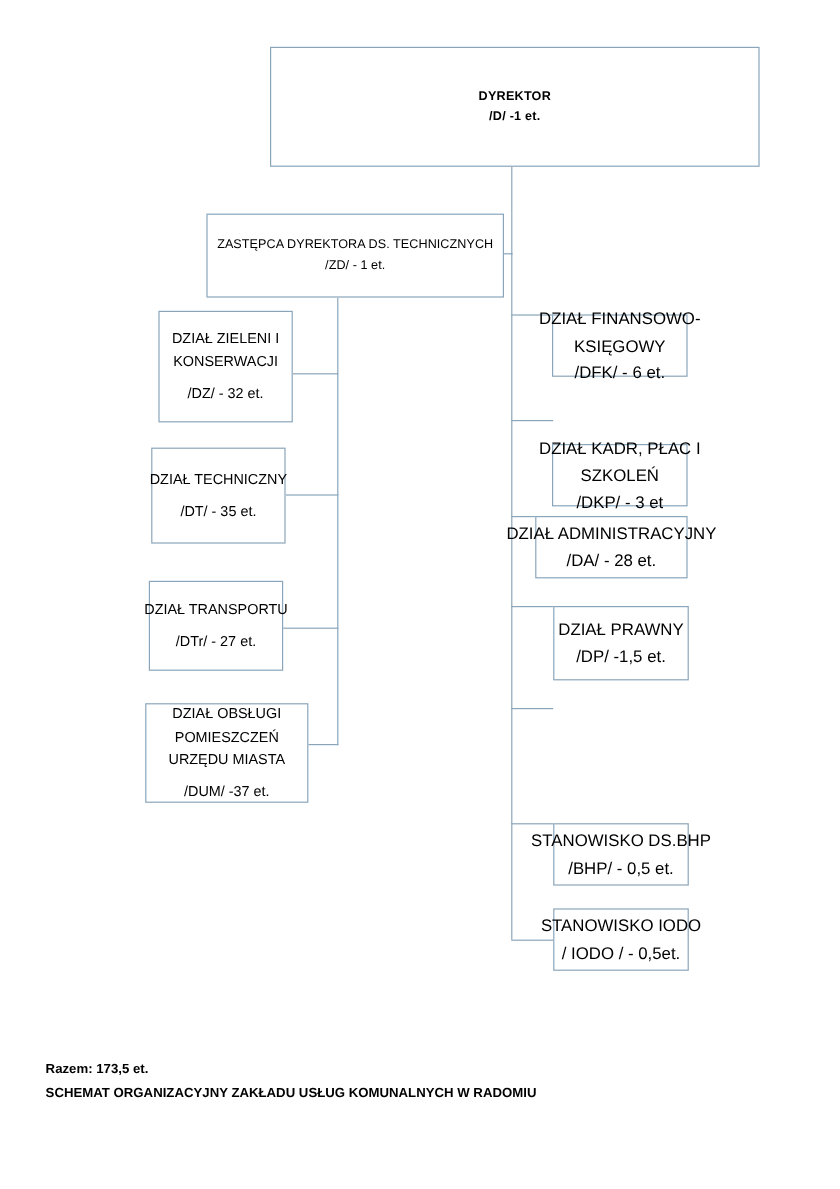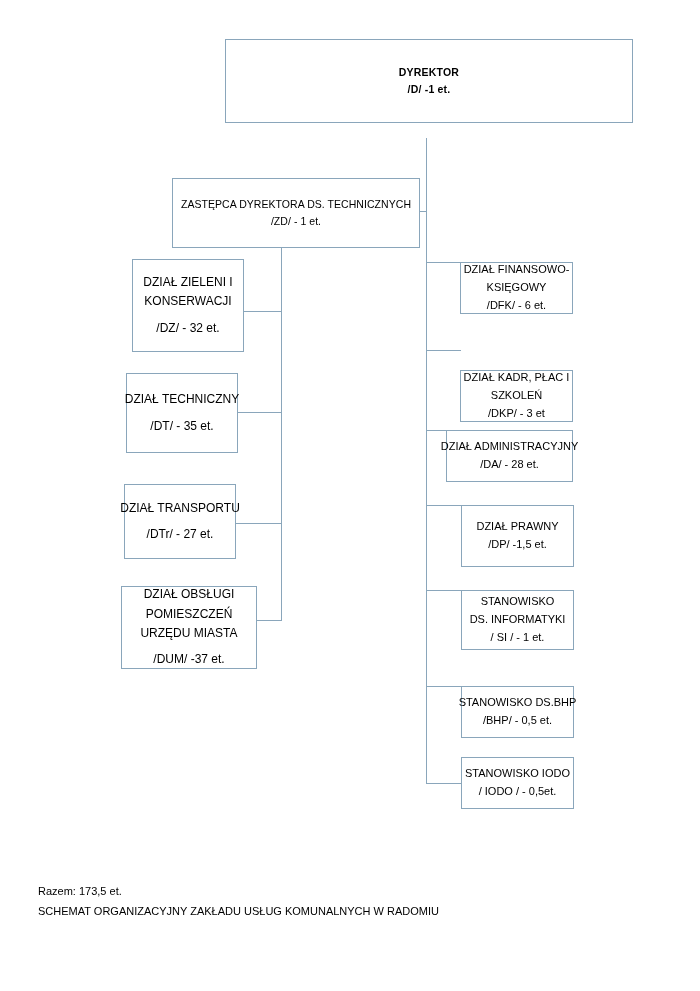--- a/index.html
+++ b/index.html
@@ -42,39 +42,39 @@
     letter-spacing: 0.2px;
   }
   .node-deputy {
     font-size: 10.5px;
     letter-spacing: 0.05px;
   }
   .node-left {
     font-size: 12px;
   }
   .node-right {
-    font-size: 11px;
+    font-size: 14px;
   }
   .conn {
     position: absolute;
     background: #8aa6bb;
     z-index: 1;
   }
   .conn-v { width: 1px; }
   .conn-h { height: 1px; }
 
   #footer {
     position: absolute;
     left: 38px;
     top: 881px;
     font-size: 11px;
     color: #000000;
     line-height: 1.85;
   }
-  #footer .fline { display: block; white-space: nowrap; }
+  #footer .fline { display: block; white-space: nowrap; font-weight: bold; }
 </style>
 </head>
 <body>
 
 <div id="page">
 
   <div class="conn conn-v" style="left:426px; top:138px; height:40px;"></div>
 
   <div class="conn conn-h" style="left:384px; top:211px; width:43px;"></div>
   <div class="conn conn-v" style="left:426px; top:178px; height:34px;"></div>
@@ -88,21 +88,21 @@
   <div class="conn conn-h" style="left:426px; top:590px; width:35px;"></div>
   <div class="conn conn-h" style="left:426px; top:686px; width:35px;"></div>
   <div class="conn conn-h" style="left:426px; top:783px; width:35px;"></div>
 
   <div class="conn conn-v" style="left:281px; top:248px; height:373px;"></div>
   <div class="conn conn-h" style="left:244px; top:311px; width:38px;"></div>
   <div class="conn conn-h" style="left:238px; top:412px; width:44px;"></div>
   <div class="conn conn-h" style="left:235px; top:523px; width:47px;"></div>
   <div class="conn conn-h" style="left:232px; top:620px; width:50px;"></div>
 
-  <div class="node node-root" style="left:225px; top:39px; width:408px; height:84px;">
+  <div class="node node-root" style="left:225px; top:39px; width:408px; height:100px;">
     <span class="ln">DYREKTOR</span>
     <span class="ln">/D/ -1 et.</span>
   </div>
 
   <div class="node node-deputy" style="left:172px; top:178px; width:248px; height:70px;">
     <span class="ln">ZASTĘPCA DYREKTORA DS. TECHNICZNYCH</span>
     <span class="ln">/ZD/ - 1 et.</span>
   </div>
 
   <div class="node node-left" style="left:132px; top:259px; width:112px; height:93px;">
@@ -143,25 +143,20 @@
   <div class="node node-right" style="left:446px; top:430px; width:127px; height:52px;">
     <span class="ln">DZIAŁ  ADMINISTRACYJNY</span>
     <span class="ln">/DA/ - 28 et.</span>
   </div>
 
   <div class="node node-right" style="left:461px; top:505px; width:113px; height:62px;">
     <span class="ln">DZIAŁ  PRAWNY</span>
     <span class="ln">/DP/ -1,5 et.</span>
   </div>
 
-  <div class="node node-right" style="left:461px; top:590px; width:113px; height:60px;">
-    <span class="ln">STANOWISKO</span>
-    <span class="ln">DS. INFORMATYKI</span>
-    <span class="ln">/ SI / - 1 et.</span>
-  </div>
 
   <div class="node node-right" style="left:461px; top:686px; width:113px; height:52px;">
     <span class="ln">STANOWISKO DS.BHP</span>
     <span class="ln">/BHP/ - 0,5 et.</span>
   </div>
 
   <div class="node node-right" style="left:461px; top:757px; width:113px; height:52px;">
     <span class="ln">STANOWISKO IODO</span>
     <span class="ln">/ IODO / - 0,5et.</span>
   </div>

